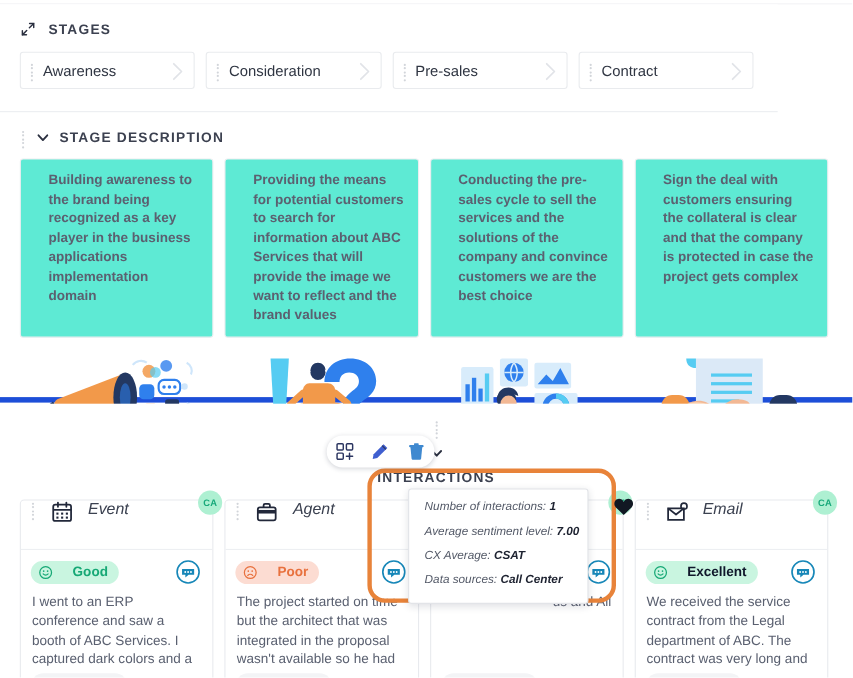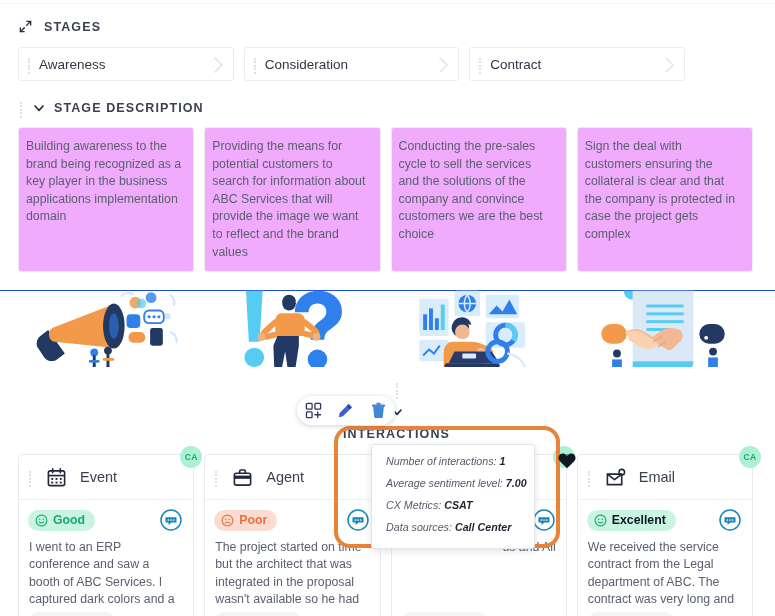--- a/index.html
+++ b/index.html
@@ -43,31 +43,31 @@
     background: #fff; display: flex; align-items: center; gap: 7px;
     padding: 0 8px 0 7px; position: relative; cursor: pointer;
   }
   .stage-tab .label {
     font-size: 13.5px; color: #2f3542; flex: 1 1 auto;
   }
   .stage-tab .chev { width: 13px; height: 17px; opacity: .85; }
 
   
   .desc-block {
-    position: absolute; left: 0; top: 86px; width: 775px; height: 205px;
-    border-bottom: 1px solid #1d4ed8; background: #fff;
+    position: absolute; left: 0; top: 103px; width: 775px; height: 263px;
+    border-bottom: 5px solid #1d4ed8; background: #fff;
   }
   .desc-head {
     display: flex; align-items: center; gap: 8px; padding: 14px 0 0 18px;
   }
   .caret { width: 14px; height: 14px; }
   .desc-cards { display: flex; gap: 10px; padding: 11px 22px 0 18px; }
   .desc-card {
     flex: 1 1 0; min-height: 112px; border: 1px solid #ebedf0; border-radius: 3px;
-    padding: 10px 12px 10px 7px; background: #f0abfc;
+    padding: 10px 12px 10px 25px; background: #5eead4; font-weight: bold;
   }
   .desc-card p {
     font-size: 12.3px; line-height: 17.6px; color: #5b6070;
   }
   .illus-row { display: flex; gap: 10px; padding: 8px 22px 0 18px; }
   .illus-cell { flex: 1 1 0; height: 100px; display:flex; align-items:center; justify-content:center; }
   .illus-cell svg { display:block; }
 
   
   .inter-block {
@@ -75,37 +75,37 @@
   }
   .inter-head {
     display: flex; align-items: center; gap: 8px; padding: 14px 0 0 18px; flex-direction: column;
   }
   .cards-row { display: flex; gap: 10px; padding: 13px 22px 0 18px; position: relative; }
   .icard {
     flex: 1 1 0; height: 191px; border: 1px solid #e8eaee; border-radius: 4px;
     background: #fff; position: relative; padding: 0 0 0 0;
   }
   .icard-head {
-    display: flex; align-items: center; gap: 13px; height: 45px;
-    padding: 0 10px 0 8px; border-bottom: 1px solid #edeff2;
+    display: flex; gap: 13px; height: 45px;
+    padding: 0 10px 0 8px; border-bottom: 1px solid #edeff2; font-style: italic;
   }
   .icard-head .ttl { font-size: 14.5px; color: #3b4150; }
   .icard-head .tico { width: 21px; height: 21px; }
   .ca-badge {
     position: absolute; right: -9px; top: -9px; width: 22px; height: 22px;
     border-radius: 50%; background: #aef0d2; color: #18a97a;
     font-size: 8.5px; font-weight: 600; display: flex; align-items: center;
     justify-content: center; letter-spacing: .3px; z-index: 6;
   }
   .sent-row {
     display: flex; align-items: center; justify-content: space-between;
     padding: 9px 11px 0 9px;
   }
   .sent-pill {
-    display: inline-flex; align-items: center; gap: 5px; height: 21px;
+    display: inline-flex; align-items: center; gap: 18px; height: 21px;
     border-radius: 11px; padding: 0 10px 0 7px; font-size: 12.3px; font-weight: 600;
   }
   .sent-good { background: #c9f5e0; color: #16a875; }
   .sent-exc  { background: #c9f5e0; color: #0f172a; }
   .sent-poor { background: #fcdcd2; color: #e8713e; }
   .bubble-ic { width: 22px; height: 22px; }
   .icard-body {
     padding: 8px 10px 0 10px; font-size: 12.3px; line-height: 17.4px;
     color: #5a6070; overflow: hidden; height: 76px;
   }
@@ -188,20 +188,35 @@
       </div>
       <div class="stage-tab">
         <span class="drag-dots">
             <i></i>
             <i></i>
             <i></i>
             <i></i>
             <i></i>
           </span>
         <span class="label">Consideration</span>
+        <span class="chev">
+          <svg viewBox="0 0 13 18" width="13" height="18">
+              <path d="M3 2 10 9 3 16" stroke="#dcdfe4" stroke-width="1.6" fill="none" stroke-linecap="round" stroke-linejoin="round"></path>
+            </svg>
+        </span>
+      </div>
+      <div class="stage-tab">
+        <span class="drag-dots">
+            <i></i>
+            <i></i>
+            <i></i>
+            <i></i>
+            <i></i>
+          </span>
+        <span class="label">Pre-sales</span>
         <span class="chev">
           <svg viewBox="0 0 13 18" width="13" height="18">
               <path d="M3 2 10 9 3 16" stroke="#dcdfe4" stroke-width="1.6" fill="none" stroke-linecap="round" stroke-linejoin="round"></path>
             </svg>
         </span>
       </div>
       <div class="stage-tab">
         <span class="drag-dots">
             <i></i>
             <i></i>
@@ -683,21 +698,21 @@
   <div class="tooltip-pop">
     <div class="tline">
       <span>Number of interactions:</span>
       <b>1</b>
     </div>
     <div class="tline">
       <span>Average sentiment level:</span>
       <b>7.00</b>
     </div>
     <div class="tline">
-      <span>CX Metrics:</span>
+      <span>CX Average:</span>
       <b>CSAT</b>
     </div>
     <div class="tline">
       <span>Data sources:</span>
       <b>Call Center</b>
     </div>
   </div>
 
 </div>
 

